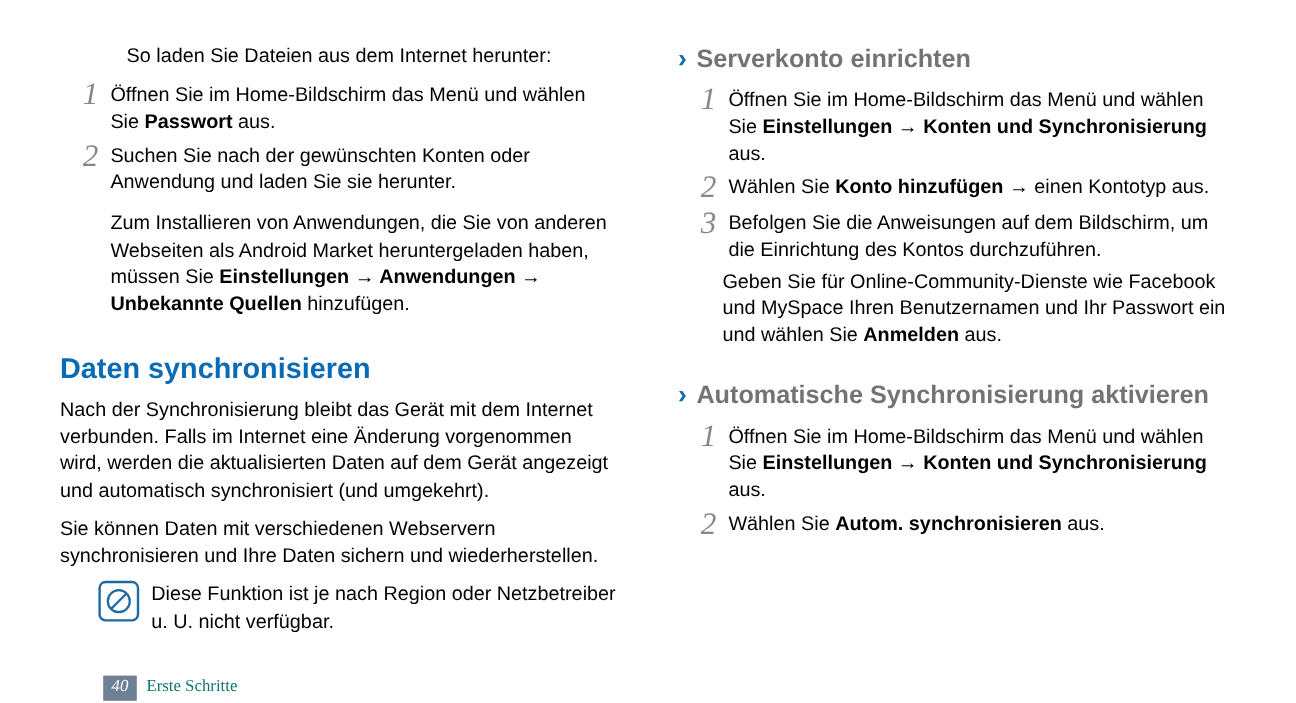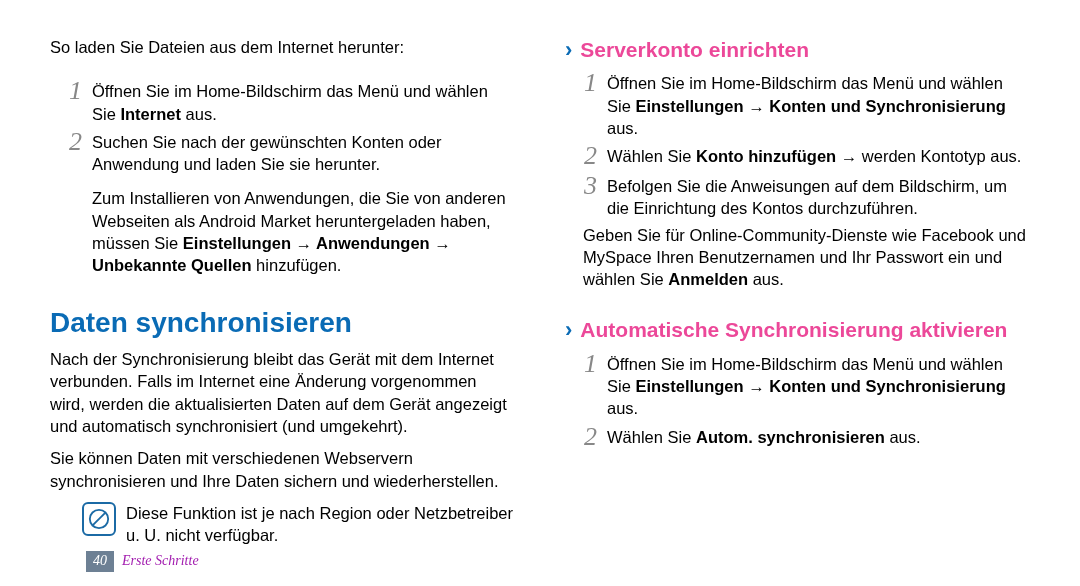--- a/index.html
+++ b/index.html
@@ -20,21 +20,22 @@
     }
     .columns {
       display: flex;
       gap: 50px;
     }
     .col {
       flex: 1;
       min-width: 0;
     }
     .intro {
-      margin-bottom: 20px;
+      margin-bottom: 8px;
+      text-align: center;
     }
     .step {
       display: flex;
       align-items: flex-start;
       margin-bottom: 4px;
       margin-left: 14px;
     }
     .step-num {
       font-family: Georgia, "Times New Roman", serif;
       font-style: italic;
@@ -48,21 +49,21 @@
     }
     .step-body {
       padding-top: 2px;
     }
     .para-after-steps {
       margin-top: 12px;
       margin-left: 42px;
     }
     .heading-blue {
       color: #0a6bb5;
-      font-size: 28px;
+      font-size: 24px;
       font-weight: 600;
       margin-top: 28px;
       margin-bottom: 6px;
     }
     .para {
       margin-bottom: 10px;
     }
     .note-row {
       display: flex;
       align-items: flex-start;
@@ -91,65 +92,64 @@
     }
     .chev {
       font-size: 22px;
       color: #0a6bb5;
       font-weight: bold;
       line-height: 1;
     }
     .subhead {
       font-size: 21px;
       font-weight: 700;
-      color: #ec4899;
+      color: #737373;
     }
     .subhead-row.second {
       margin-top: 26px;
     }
     .para-step-indent {
-      margin-left: 18px;
+      margin-left: 37px;
       margin-bottom: 10px;
     }
     .page-footer {
       position: absolute;
-      bottom: 14px;
+      bottom: 2px;
       left: 50px;
       display: flex;
       align-items: center;
       gap: 8px;
       padding-left: 36px;
     }
     .page-num-box {
       background: #6d8094;
       color: #fff;
       font-style: italic;
       font-family: Georgia, serif;
       font-size: 14px;
       padding: 1px 7px;
     }
     .page-section {
-      font-style: italic;
       font-family: Georgia, serif;
       font-size: 14px;
-      color: #a21caf;
+      color: #0f766e;
     }
     b { font-weight: 700; }
   </style>
 </head>
 <body>
 
 <div class="columns">
   <div class="col">
     <p class="intro">So laden Sie Dateien aus dem Internet herunter:</p>
 
     <div class="step">
       <span class="step-num">1</span>
       <span class="step-body">
-        <span>Öffnen Sie im Home-Bildschirm das Menü und wählen Sie </span><b>Internet</b><span> aus.</span>
+        <span>Öffnen Sie im Home-Bildschirm das Menü und wählen Sie </span><b>Passwort</b><span> aus.</span>
       </span>
     </div>
 
     <div class="step">
       <span class="step-num">2</span>
       <span class="step-body">Suchen Sie nach der gewünschten Konten oder Anwendung und laden Sie sie herunter.</span>
     </div>
 
     <p class="para-after-steps">
       <span>Zum Installieren von Anwendungen, die Sie von anderen Webseiten als Android Market heruntergeladen haben, müssen Sie </span><b>Einstellungen → Anwendungen → Unbekannte Quellen</b><span> hinzufügen.</span>
@@ -180,21 +180,21 @@
     <div class="step">
       <span class="step-num">1</span>
       <span class="step-body">
         <span>Öffnen Sie im Home-Bildschirm das Menü und wählen Sie </span><b>Einstellungen → Konten und Synchronisierung</b><span> aus.</span>
       </span>
     </div>
 
     <div class="step">
       <span class="step-num">2</span>
       <span class="step-body">
-        <span>Wählen Sie </span><b>Konto hinzufügen</b><span> → werden Kontotyp aus.</span>
+        <span>Wählen Sie </span><b>Konto hinzufügen</b><span> → einen Kontotyp aus.</span>
       </span>
     </div>
 
     <div class="step">
       <span class="step-num">3</span>
       <span class="step-body">Befolgen Sie die Anweisungen auf dem Bildschirm, um die Einrichtung des Kontos durchzuführen.</span>
     </div>
 
     <p class="para-step-indent">
       <span>Geben Sie für Online-Community-Dienste wie Facebook und MySpace Ihren Benutzernamen und Ihr Passwort ein und wählen Sie </span><b>Anmelden</b><span> aus.</span>

